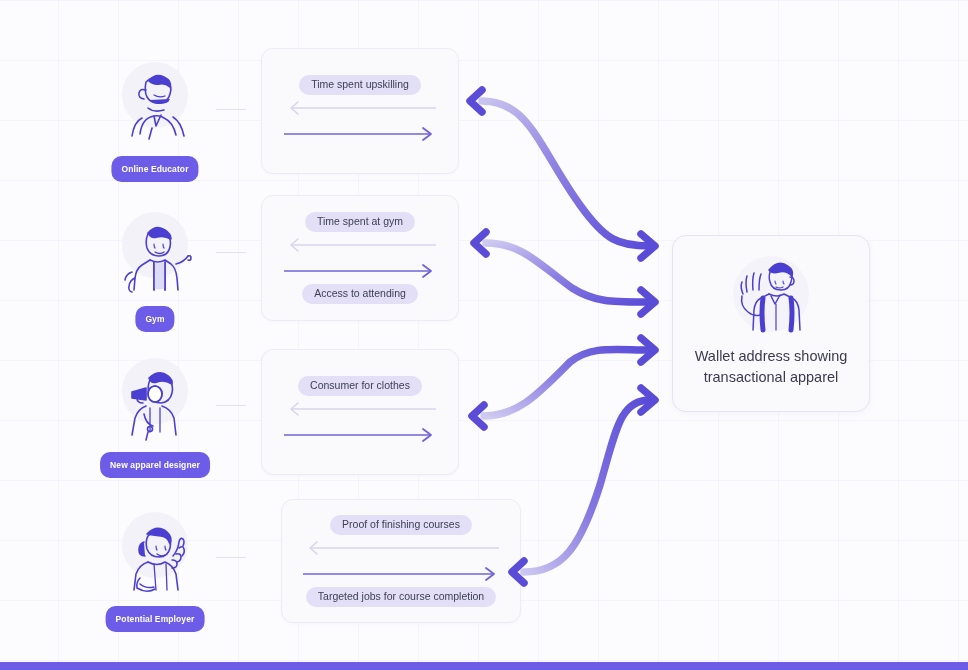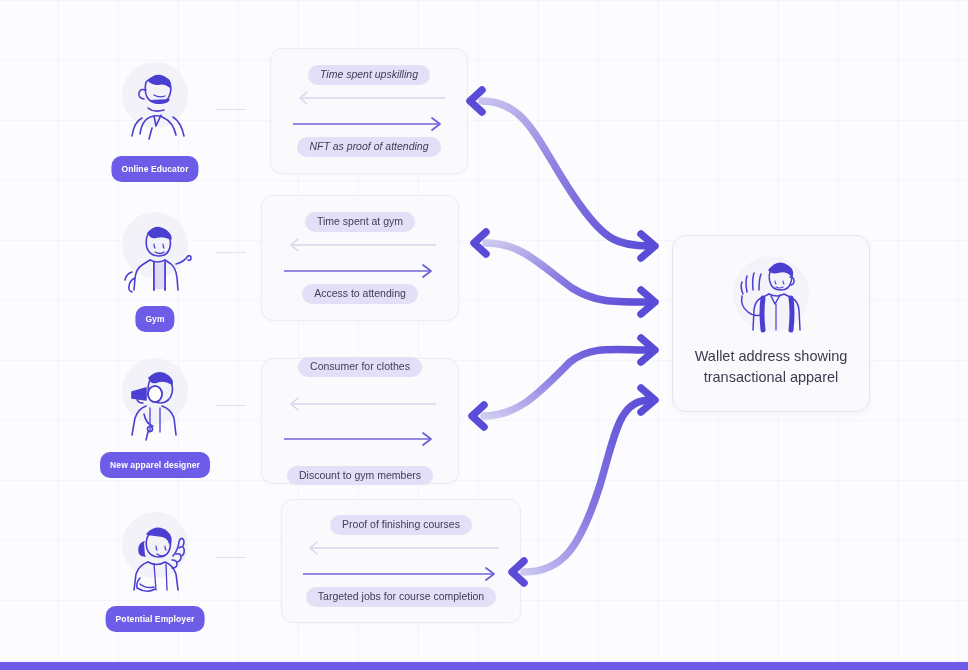--- a/index.html
+++ b/index.html
@@ -112,35 +112,34 @@
       <path d="M44 54 l2 10 l5 -11"></path>
       <path d="M42 66 l-3 11"></path>
       <path d="M22 74 q2 -14 10 -18"></path>
       <path d="M74 74 q-3 -14 -11 -19"></path>
     </g>
   </svg>
   <div class="badge">Online Educator</div>
 </div>
 <div class="stub" style="left:216px;top:109px;"></div>
 
-<div class="xcard" style="left:270px;top:48px;width:196px;height:124px;font-style:italic;">
+<div class="xcard" style="left:261px;top:48px;width:196px;height:124px;">
   <div class="pill">Time spent upskilling</div>
   <div class="arrow-row">
     <svg width="152" height="16" viewBox="0 0 152 16">
       <line x1="8" y1="8" x2="152" y2="8" stroke="#d8d5ea" stroke-width="1.4"></line>
       <polyline points="14,2 7,8 14,14" fill="none" stroke="#d8d5ea" stroke-width="1.6" stroke-linecap="round" stroke-linejoin="round"></polyline>
     </svg>
   </div>
   <div class="arrow-row">
     <svg width="152" height="16" viewBox="0 0 152 16">
       <line x1="0" y1="8" x2="146" y2="8" stroke="#6f63d6" stroke-width="1.6"></line>
       <polyline points="139,2 147,8 139,14" fill="none" stroke="#6f63d6" stroke-width="1.8" stroke-linecap="round" stroke-linejoin="round"></polyline>
     </svg>
   </div>
-  <div class="pill">NFT as proof of attending</div>
 </div>
 
 <div class="actor" style="left:110px;top:212px;">
   <div class="halo"></div>
   <svg class="illus" viewBox="0 0 90 92">
     <g fill="none" stroke="#4b3fd1" stroke-width="1.6" stroke-linecap="round" stroke-linejoin="round">
       <path d="M38 22 q8 -8 17 -2 q7 5 5 15 q-2 9 -11 9 q-9 0 -12 -8 q-2 -8 1 -14z"></path>
       <path d="M38 21 q8 -9 17 -3 q6 4 6 9 q-7 -4 -14 -2 q-6 2 -9 -4z" fill="#4b3fd1"></path>
       <path d="M44 32 q0 3 1 4" stroke-width="1.2"></path>
       <path d="M53 32 q0 3 1 4" stroke-width="1.2"></path>
@@ -193,35 +192,34 @@
       <path d="M40 50 l0 24 M50 50 l0 24" stroke-width="1.3"></path>
       <path d="M34 56 q2 10 9 12"></path>
       <circle cx="40" cy="71" r="2.5"></circle>
       <path d="M38 74 l-2 8"></path>
     </g>
   </svg>
   <div class="badge">New apparel designer</div>
 </div>
 <div class="stub" style="left:216px;top:405px;"></div>
 
-<div class="xcard" style="left:261px;top:358px;width:196px;height:124px;gap:19px;">
+<div class="xcard" style="left:261px;top:349px;width:196px;height:124px;">
   <div class="pill">Consumer for clothes</div>
   <div class="arrow-row">
     <svg width="152" height="16" viewBox="0 0 152 16">
       <line x1="8" y1="8" x2="152" y2="8" stroke="#d8d5ea" stroke-width="1.4"></line>
       <polyline points="14,2 7,8 14,14" fill="none" stroke="#d8d5ea" stroke-width="1.6" stroke-linecap="round" stroke-linejoin="round"></polyline>
     </svg>
   </div>
   <div class="arrow-row">
     <svg width="152" height="16" viewBox="0 0 152 16">
       <line x1="0" y1="8" x2="146" y2="8" stroke="#6f63d6" stroke-width="1.6"></line>
       <polyline points="139,2 147,8 139,14" fill="none" stroke="#6f63d6" stroke-width="1.8" stroke-linecap="round" stroke-linejoin="round"></polyline>
     </svg>
   </div>
-  <div class="pill">Discount to gym members</div>
 </div>
 
 <div class="actor" style="left:110px;top:512px;">
   <div class="halo"></div>
   <svg class="illus" viewBox="0 0 90 92">
     <g fill="none" stroke="#4b3fd1" stroke-width="1.6" stroke-linecap="round" stroke-linejoin="round">
       <path d="M38 24 q9 -9 18 -2 q6 5 4 14 q-2 9 -11 9 q-9 0 -12 -8 q-2 -8 1 -13z"></path>
       <path d="M37 22 q10 -10 20 -2 q6 5 3 12 q-2 -7 -9 -8 q-9 -1 -14 -2z" fill="#4b3fd1"></path>
       <path d="M34 30 q-5 2 -5 8 q0 6 6 6" fill="#4b3fd1" stroke="none"></path>
       <path d="M34 30 q-5 2 -5 8 q0 6 6 6"></path>

